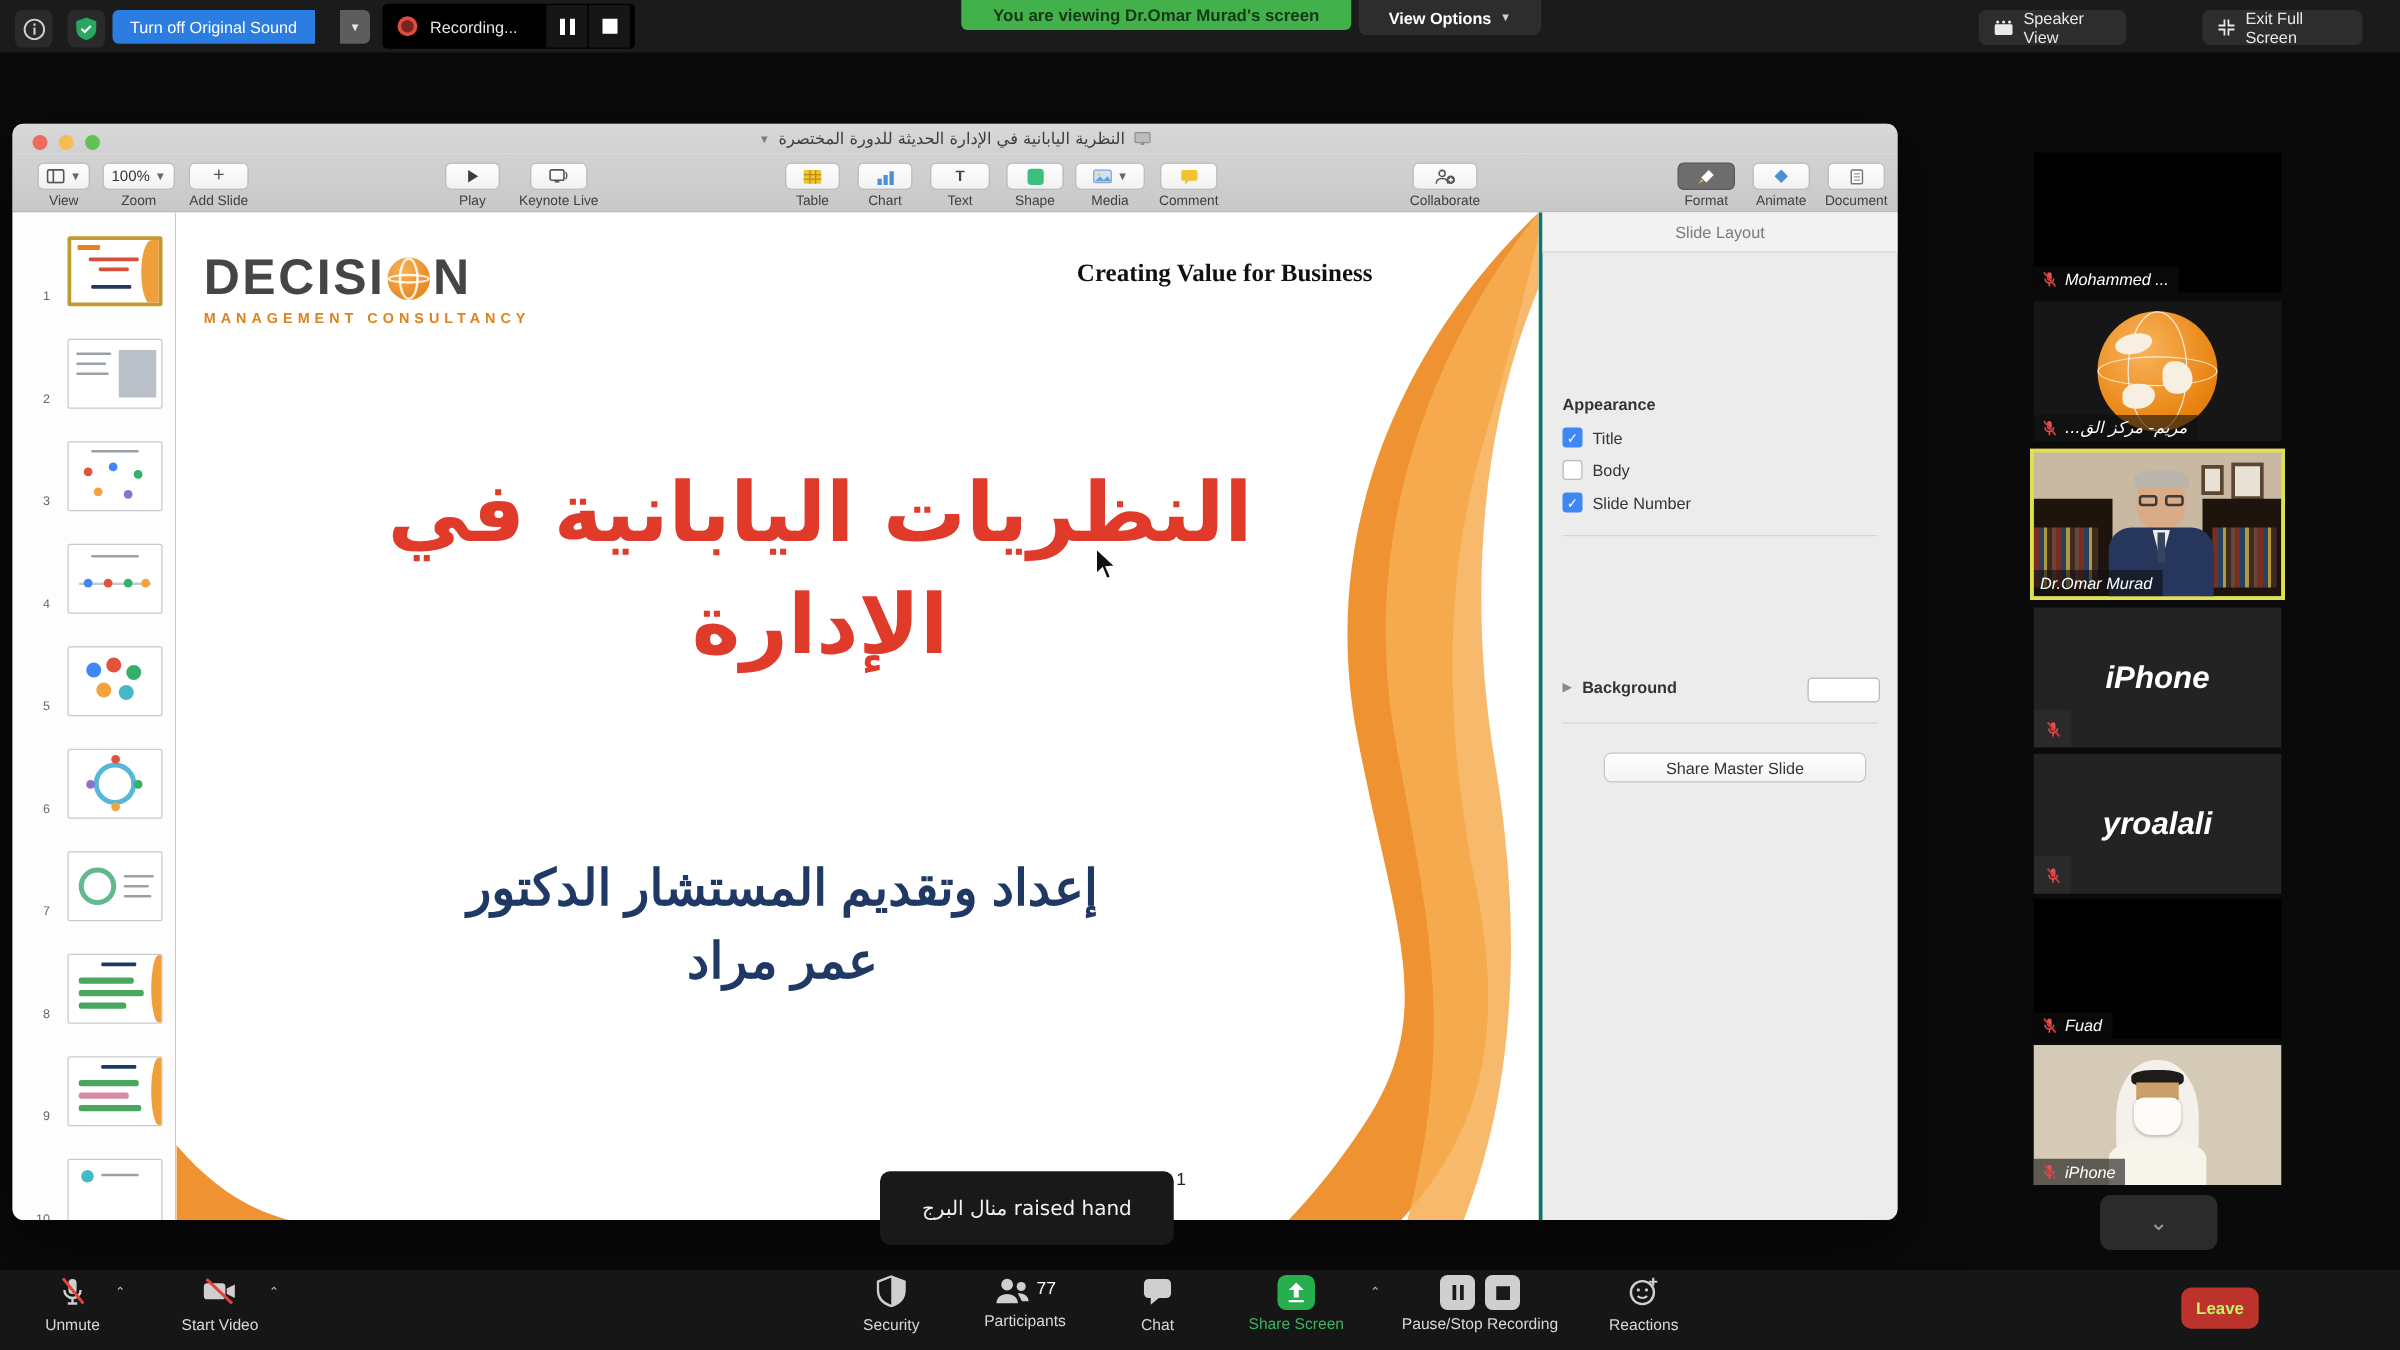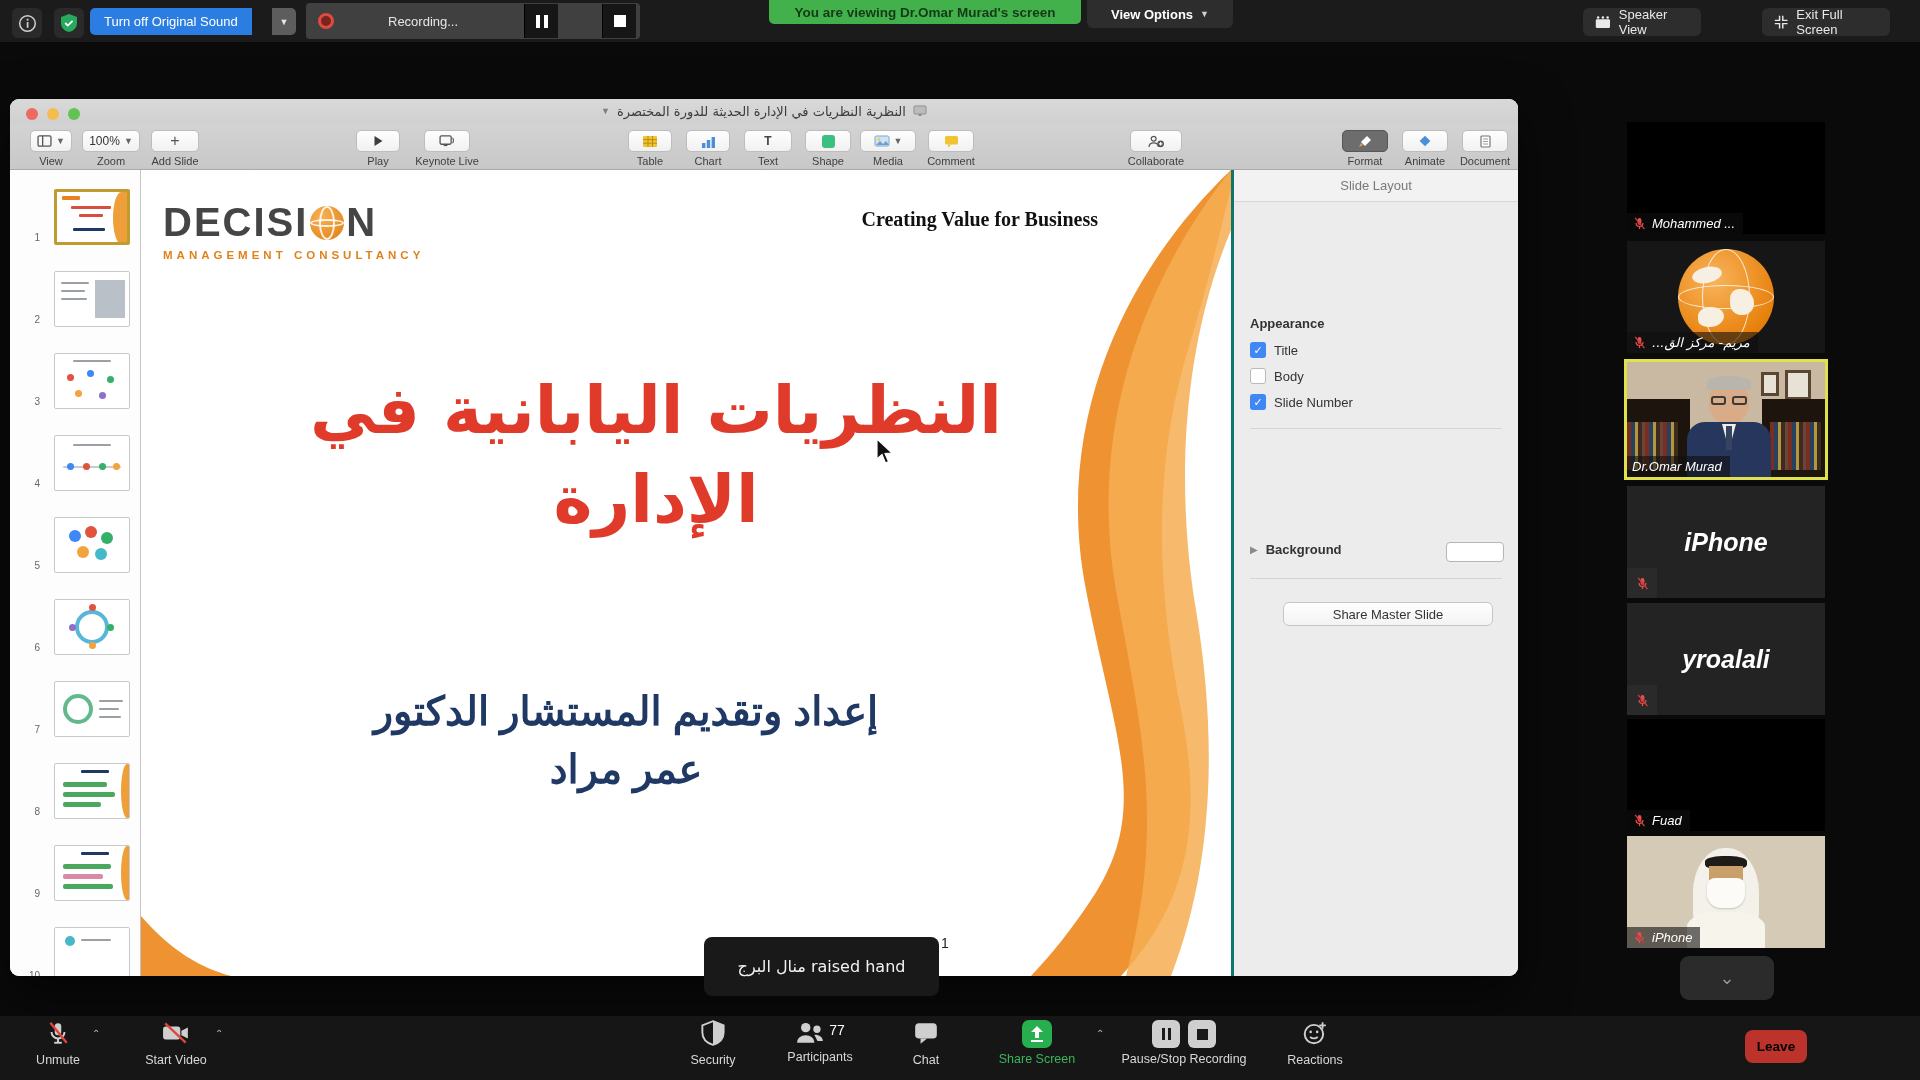--- a/index.html
+++ b/index.html
@@ -5,21 +5,21 @@
   html,body{margin:0;padding:0;background:#000;}
   *{box-sizing:border-box;font-family:"Liberation Sans",sans-serif;}
   #screen{position:relative;width:1920px;height:1080px;background:#0a0a0a;overflow:hidden;}
   .ar{font-family:"DejaVu Sans",sans-serif;}
 
   
   #topbar{position:absolute;left:0;top:0;width:1920px;height:42px;background:#1b1b1b;}
   .tb-sq{position:absolute;top:8px;width:30px;height:30px;background:#2a2a2a;border-radius:6px;display:flex;align-items:center;justify-content:center;}
   #btn-orig-sound{position:absolute;left:90px;top:8px;height:27px;background:#2b7de1;color:#fff;font-size:13px;border-radius:5px 0 0 5px;display:flex;align-items:center;padding:0 14px;}
   #btn-orig-sound-arrow{position:absolute;left:272px;top:8px;width:24px;height:27px;background:#5d5d5d;border-radius:0 5px 5px 0;color:#e8e8e8;font-size:9px;display:flex;align-items:center;justify-content:center;}
-  #rec-group{position:absolute;left:306px;top:3px;height:36px;display:flex;align-items:center;background:#404040;border-radius:4px;padding:0 4px;gap:44px;}
+  #rec-group{position:absolute;left:306px;top:3px;height:36px;display:flex;align-items:center;background:#000000;border-radius:4px;padding:0 4px;}
   #rec-dot{width:16px;height:16px;border-radius:50%;border:3px solid #e04a3f;background:#7a2420;margin:0 10px 0 8px;}
   #rec-label{color:#e6e6e6;font-size:13px;margin-right:22px;}
   .rec-btn{width:34px;height:34px;background:#161616;border-left:1px solid #000;display:flex;align-items:center;justify-content:center;}
   .pause-glyph{width:12px;height:13px;border-left:4px solid #fff;border-right:4px solid #fff;}
   .stop-glyph{width:12px;height:12px;background:#fff;}
   #view-banner{position:absolute;left:769px;top:0;width:312px;height:24px;background:#43b14b;border-radius:0 0 5px 5px;display:flex;align-items:center;justify-content:center;color:#143a16;font-size:13.5px;font-weight:bold;}
   #view-options{position:absolute;left:1087px;top:0;width:146px;height:28px;background:#2d2d2d;border-radius:0 0 6px 6px;color:#fff;font-size:13px;font-weight:bold;display:flex;align-items:center;justify-content:center;gap:7px;}
   .tb-right-btn{position:absolute;top:8px;height:28px;background:#2d2d2d;border-radius:6px;color:#e9e9e9;font-size:13px;display:flex;align-items:center;gap:8px;padding:0 12px;}
   .chev{font-size:9px;color:#cfcfcf;}
 
@@ -92,21 +92,21 @@
   
   .shelf{position:absolute;bottom:0;width:32%;height:68%;background:#1d140e;}
   .books{position:absolute;bottom:6%;left:6%;right:6%;height:42%;background:repeating-linear-gradient(90deg,#7a2e22 0 4px,#27415f 4px 8px,#b3973f 8px 11px,#3d2b20 11px 15px,#69453a 15px 18px);}
   .frame{position:absolute;background:#e8e2d6;border:3px solid #5a4632;}
 
   
   #bottombar{position:absolute;left:0;top:1016px;width:1920px;height:64px;background:#161616;}
   .bb-item{position:absolute;top:4px;text-align:center;color:#d8d8d8;font-size:12.5px;}
   .bb-label{margin-top:4px;white-space:nowrap;}
   .bb-caret{position:absolute;color:#bdbdbd;font-size:10px;top:12px;}
-  #leave-btn{position:absolute;left:1745px;top:14px;width:62px;height:33px;background:#bb332b;border-radius:8px;color:#000000;font-weight:bold;font-size:13.5px;display:flex;align-items:center;justify-content:center;}
+  #leave-btn{position:absolute;left:1745px;top:14px;width:62px;height:33px;background:#bb332b;border-radius:8px;color:#bef264;font-weight:bold;font-size:13.5px;display:flex;align-items:center;justify-content:center;}
   .share-green{color:#3cb45c;}
 </style>
 </head>
 <body>
 
 <div id="screen">
 
   <div id="topbar">
     <div class="tb-sq" style="left:12px;">
       <svg width="19" height="19" viewBox="0 0 20 20">
@@ -156,21 +156,21 @@
             <path d="M11 17v-6h6"></path>
           </g>
         </svg>
       <span>Exit Full Screen</span>
     </div>
   </div>
 
   <div id="kwin">
     <div id="ktitlebar">
       <span class="chev" style="color:#7c7c7c;">▼</span>
-      <span class="ar">النظرية النظريات في الإدارة الحديثة للدورة المختصرة</span>
+      <span class="ar">النظرية اليابانية في الإدارة الحديثة للدورة المختصرة</span>
       <svg width="14" height="12" viewBox="0 0 14 12">
           <rect x="1" y="1" width="12" height="8" rx="1" fill="#bcbcbc" stroke="#8f8f8f"></rect>
           <rect x="5.5" y="9" width="3" height="2" fill="#8f8f8f"></rect>
         </svg>
     </div>
     <div class="tl" style="left:16px;background:#ee6a5f;"></div>
     <div class="tl" style="left:37px;background:#f5bd4f;"></div>
     <div class="tl" style="left:58px;background:#61c354;"></div>
 
     <div id="ktoolbar">

